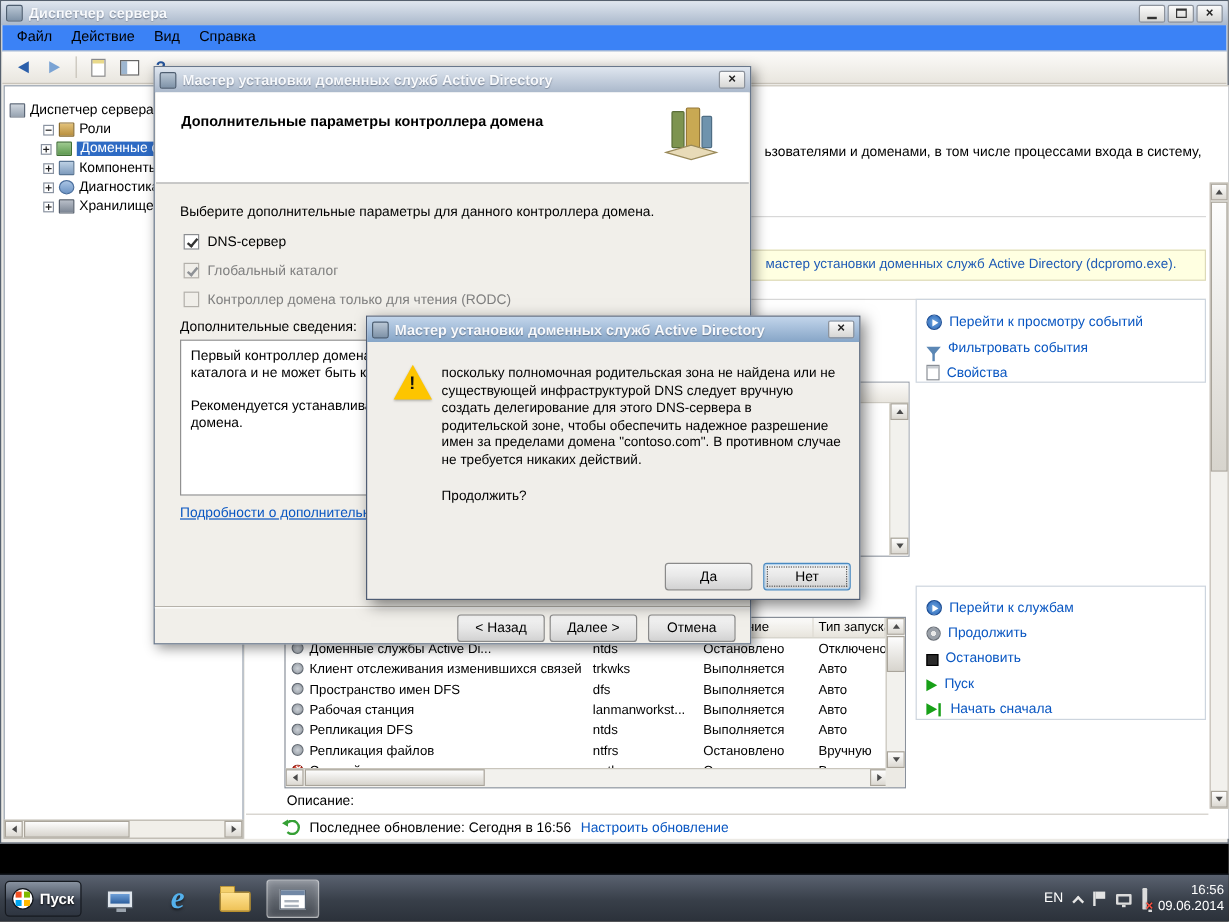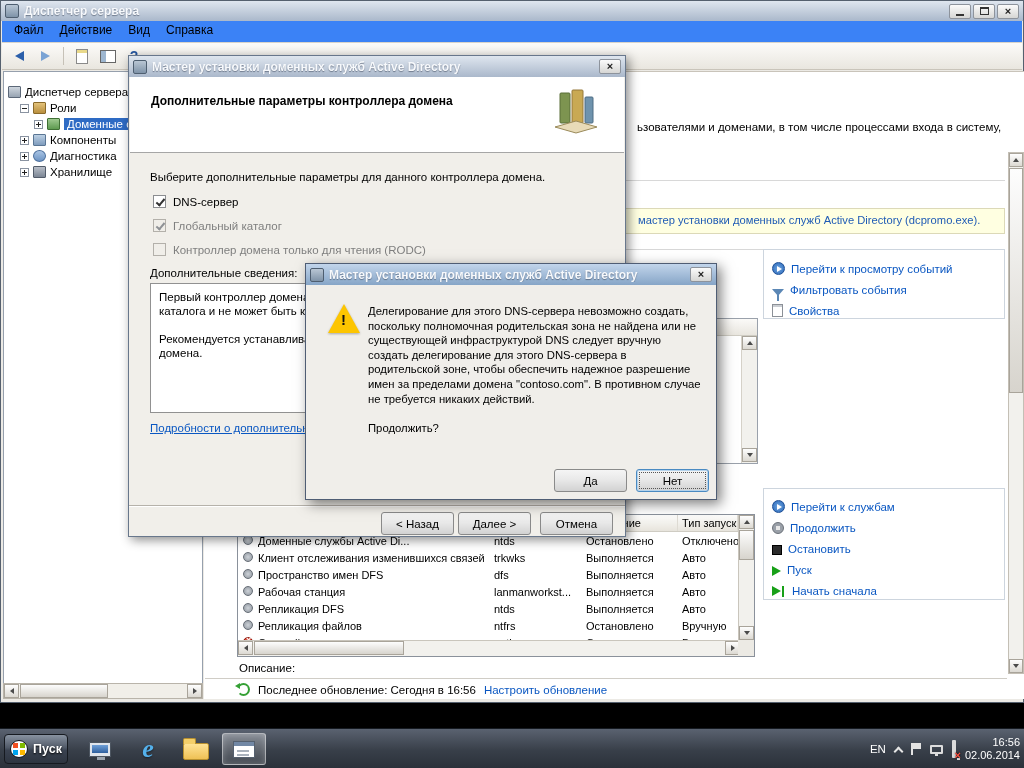--- a/index.html
+++ b/index.html
@@ -25,21 +25,21 @@
 .tsep{width:1px;height:18px;background:#c6c1b7;margin:0 3px}
 .arrow-l{width:0;height:0;border-top:5px solid transparent;border-bottom:5px solid transparent;border-right:9px solid #2b5faa}
 .arrow-r{width:0;height:0;border-top:5px solid transparent;border-bottom:5px solid transparent;border-left:9px solid #7aa3d4}
 .docico{width:12px;height:15px;background:#fff;border:1px solid #8a8a8a;box-shadow:inset 0 3px 0 #e9d98a}
 .winico{width:16px;height:13px;border:1px solid #666;background:#fff;box-shadow:inset 5px 0 0 #9db6d0}
 .helpico::before{content:"?";color:#2456a0;font-weight:bold;font-size:14px}
 
 
 #tree{position:absolute;left:2px;top:70px;width:200px;height:628px;background:#fff;border:1px solid #96a0ad;padding-top:12px;overflow:hidden}
 .trow{height:16px;display:flex;align-items:center;font-size:11.5px;white-space:nowrap}
-.ind0{padding-left:4px}.ind1{padding-left:16px}.ind2{padding-left:30px}
+.ind0{padding-left:4px}.ind1{padding-left:32px}.ind2{padding-left:30px}
 .expander{width:9px;height:9px;border:1px solid #8a93a1;background:#fff;position:relative;margin-right:4px;flex:none}
 .expander::before{content:"";position:absolute;left:1px;top:3px;width:5px;height:1px;background:#222}
 .expander.plus::after{content:"";position:absolute;left:3px;top:1px;width:1px;height:5px;background:#222}
 .ticon{width:13px;height:12px;margin-right:4px;flex:none;border-radius:1px}
 .icon-computer{background:linear-gradient(#cfd6de,#98a4b2);border:1px solid #5c6878}
 .icon-roles{background:linear-gradient(#e3c27a,#b98f3e);border:1px solid #8a6a2a}
 .icon-domain{background:linear-gradient(#9ec98f,#5e9a50);border:1px solid #3f7034}
 .icon-comp{background:linear-gradient(#bcd0e4,#7f9cbd);border:1px solid #5a7694}
 .icon-diag{background:linear-gradient(#a9c4e4,#6d94c4);border:1px solid #4a6e9c;border-radius:50%}
 .icon-conf{background:linear-gradient(#d8d8d8,#9a9a9a);border:1px solid #6e6e6e;border-radius:50%}
@@ -478,21 +478,20 @@
     <span class="appico"></span>
     <span class="ttext">Мастер установки доменных служб Active Directory</span>
     <span class="wbtns">
         <span class="wbtn">
           <span class="g-close">×</span>
         </span>
       </span>
   </div>
   <div id="warn-tri"></div>
   <div id="warn-text">
-    <div class="wline">Делегирование для этого DNS-сервера невозможно создать,</div>
     <div class="wline">поскольку полномочная родительская зона не найдена или не</div>
     <div class="wline">существующей инфраструктурой DNS следует вручную</div>
     <div class="wline">создать делегирование для этого DNS-сервера в</div>
     <div class="wline">родительской зоне, чтобы обеспечить надежное разрешение</div>
     <div class="wline">имен за пределами домена "contoso.com". В противном случае</div>
     <div class="wline">не требуется никаких действий.</div>
     <div class="wline" id="warn-q">Продолжить?</div>
   </div>
   <div id="btn-yes" class="btn">Да</div>
   <div id="btn-no" class="btn">Нет</div>
@@ -521,16 +520,16 @@
       <span class="wizico"></span>
     </div>
   <div id="tray">
     <span class="trtxt">EN</span>
     <span class="chev"></span>
     <span class="tico-flag"></span>
     <span class="tico-mon"></span>
     <span class="tico-err"><span class="tico-mon"></span><span class="x">×</span></span>
     <span id="clock">
       <div>16:56</div>
-      <div>02.06.2014</div>
+      <div>09.06.2014</div>
     </span>
   </div>
 </div>
 
 </body></html>

